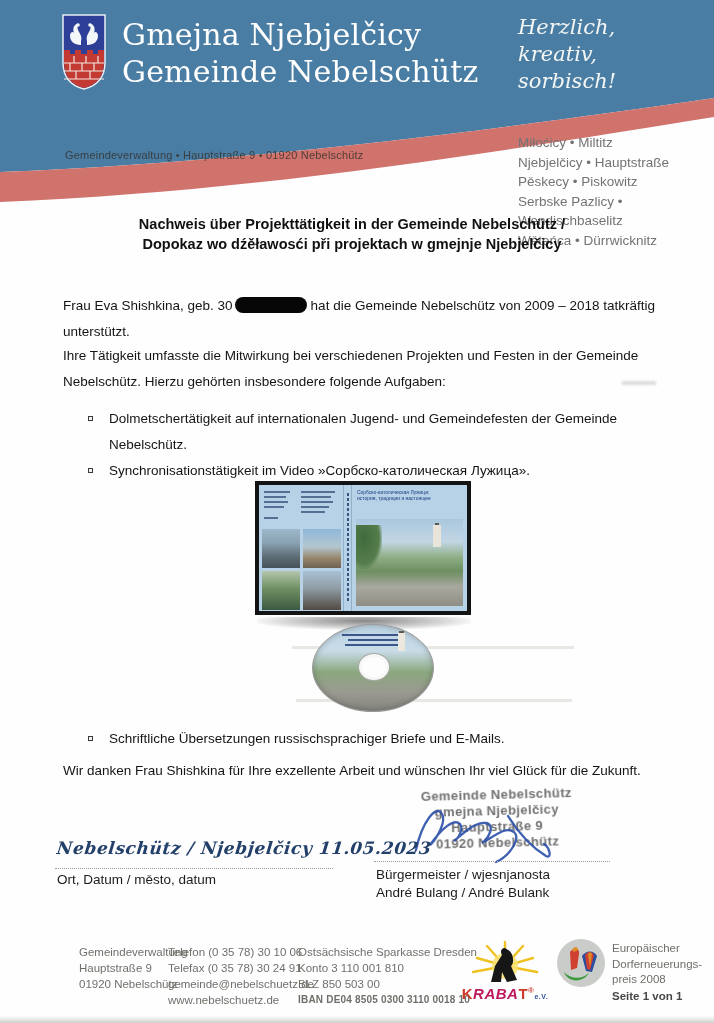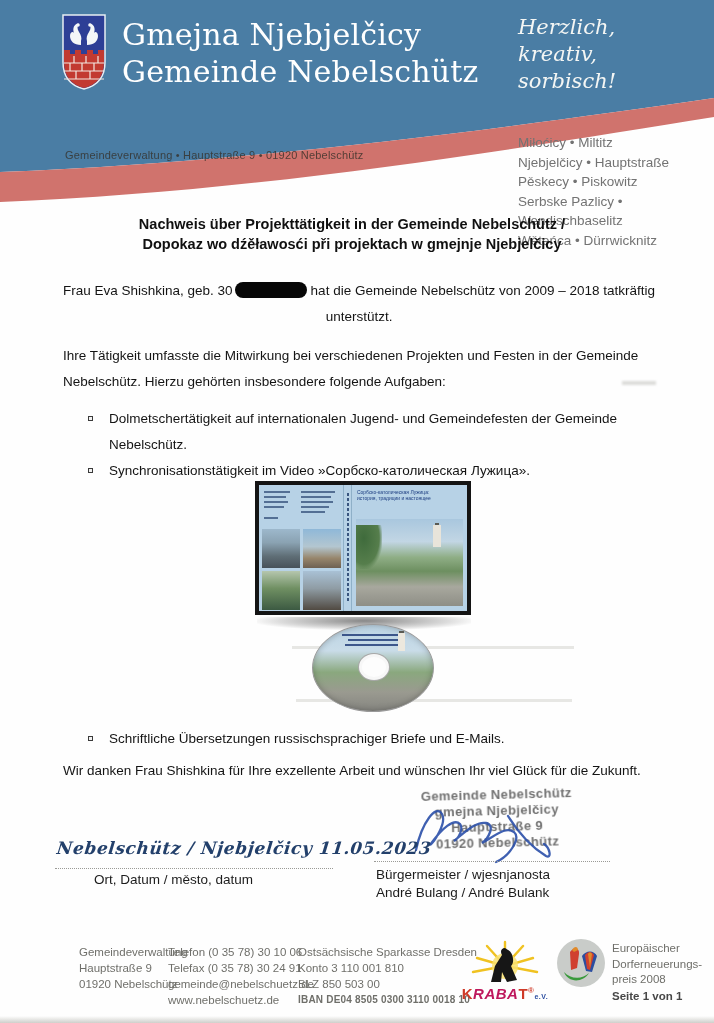--- a/index.html
+++ b/index.html
@@ -30,21 +30,21 @@
     position:absolute; top:133px; left:518px;
     font-size:13.5px; line-height:19.5px; color:#737373;
   }
   
   .doc-title {
     position:absolute; top:214px; left:0; right:10px; text-align:center;
     font-size:14.5px; font-weight:bold; line-height:20px; color:#101010;
   }
   .body-text { font-size:13.5px; line-height:26px; color:#141414; }
   .abs { position:absolute; }
-  .p1 { top:278px; left:63px; white-space:nowrap;text-align:center; }
+  .p1 { top:293px; left:63px; white-space:nowrap; }
   .redact {
     display:inline-block; width:72px; height:16px; background:#070707;
     border-radius:8px; vertical-align:-3px; margin:0 4px 0 2px;
   }
   .p2 { top:343px; left:63px; width:606px; }
   .blist { left:88px; list-style:none; }
   .blist li { display:flex; }
   .bmark {
     flex:0 0 auto; width:5px; height:5px; border:1px solid #3a3a3a;
     margin:10px 16px 0 0; background:#f2f2f2;
@@ -121,21 +121,21 @@
   }
   .sig { position:absolute; top:790px; left:404px; }
   .date-script {
     position:absolute; top:838px; left:57px;
     font-family:"DejaVu Serif", serif; font-style:italic; font-weight:bold;
     font-size:17px; color:#23406b; transform:skewX(-6deg); letter-spacing:.6px;
   }
   .dotline { position:absolute; border-top:1.5px dotted #9a9a96; }
   .dot-left { top:868px; left:55px; width:278px; }
   .dot-right { top:861px; left:374px; width:236px; }
-  .ort-label { position:absolute; top:872px; left:57px; font-size:13.5px;margin-left:37px; }
+  .ort-label { position:absolute; top:872px; left:57px; font-size:13.5px; }
   .signer { position:absolute; top:866px; left:376px; font-size:13.5px; line-height:18px; }
   
   .foot { font-size:11.5px; line-height:16px; color:#6f6f6a; }
   .fc1 { top:944px; left:63px;margin-left:16px; }
   .fc2 { top:944px; left:168px; }
   .fc3 { top:944px; left:298px; }
   .iban { font-size:10px; font-weight:bold; letter-spacing:.2px; }
   .krabat { position:absolute; top:936px; left:461px; width:88px; height:66px; }
   .krabat-word {
     position:absolute; bottom:0; left:0; width:100%; text-align:center;

